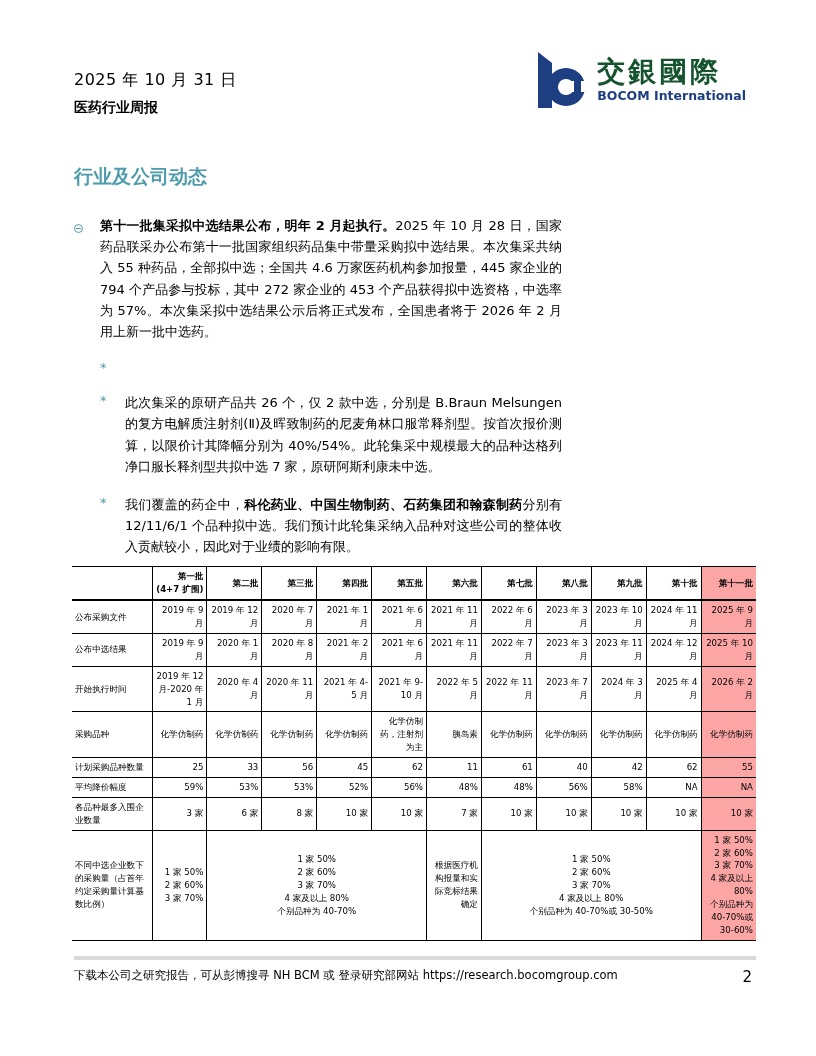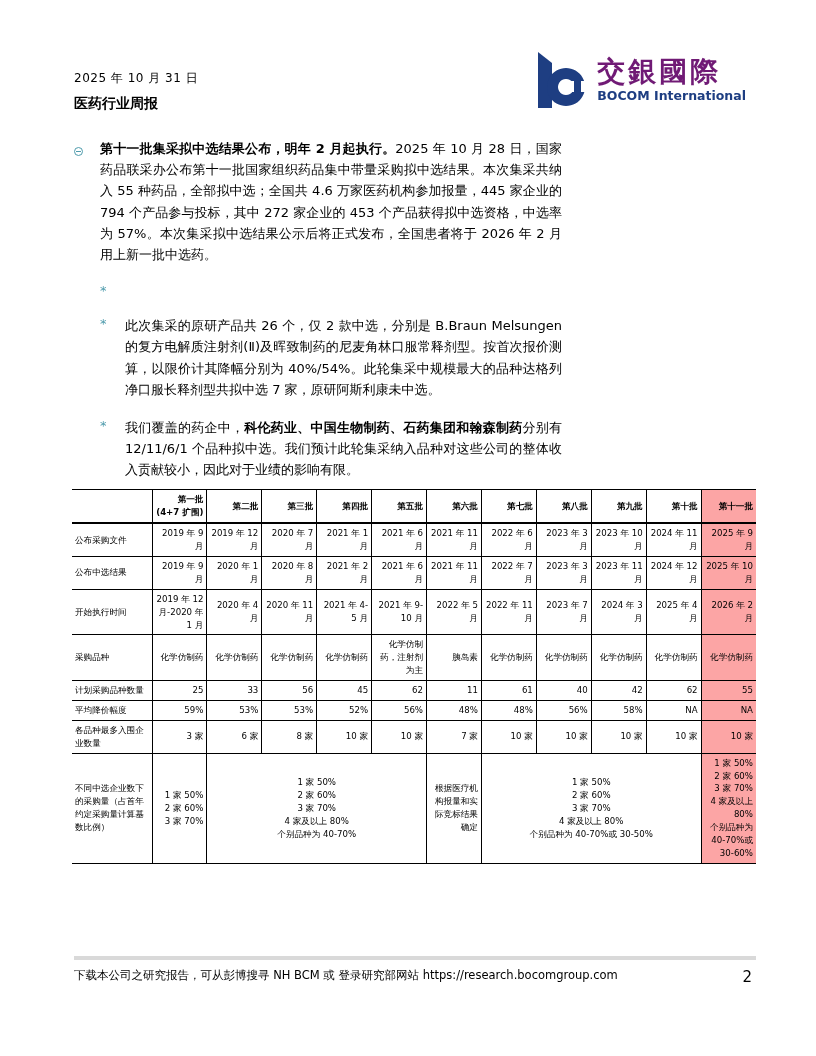--- a/index.html
+++ b/index.html
@@ -6,25 +6,25 @@
   html,body { margin:0; padding:0; background:#fff; }
   body {
     width:816px; height:1056px;
     font-family:"DejaVu Sans","Liberation Sans",sans-serif;
     color:#000; position:relative; overflow:hidden;
   }
   .page { position:relative; width:816px; height:1056px; padding:60px 60px 0 74px; }
 
   
   .hdr-left { margin-top:10px; }
-  .date { font-size:12px; letter-spacing:0.5px; }
+  .date { font-size:16px; letter-spacing:0.5px; }
   .report-title { font-size:14px; font-weight:bold; margin-top:8px; }
   .logo { position:absolute; top:52px; right:70px; display:flex; align-items:center; gap:9px; }
   .logo-mark { width:50px; height:56px; }
-  .logo-cn { font-size:28px; font-weight:bold; color:#701a75; letter-spacing:3px; line-height:1.05; white-space:nowrap; }
+  .logo-cn { font-size:28px; font-weight:bold; color:#14532d; letter-spacing:3px; line-height:1.05; white-space:nowrap; }
   .logo-en { font-size:12.5px; font-weight:bold; color:#1e3e82; margin-top:1px; white-space:nowrap; }
 
   
   .section-title { color:#4e9bac; font-size:19px; font-weight:bold; margin:47px 0 0 0; }
 
   .content { width:488px; }
   .bullet { display:flex; margin-top:25px; }
   .marker-col { width:26px; flex:none; padding-top:3px; }
   .circle-dash { display:inline-block; width:9px; height:9px; border:1.3px solid #4e9bac; border-radius:50%; position:relative; }
   .circle-dash::after { content:""; position:absolute; left:1px; right:1px; top:50%; margin-top:-0.7px; height:1.3px; background:#4e9bac; }
@@ -68,20 +68,21 @@
       <path d="M28,16 a19,19 0 1 0 0.01,0 Z M28,27 a8,8 0 1 1 -0.01,0 Z" fill="#1e3e82" fill-rule="evenodd"></path>
       <rect x="28" y="29" width="22" height="11" fill="#ffffff"></rect>
       <rect x="36" y="29" width="7" height="11" fill="#1e3e82"></rect>
     </svg>
     <div>
       <div class="logo-cn">交銀國際</div>
       <div class="logo-en">BOCOM International</div>
     </div>
   </div>
 
+  <h1 class="section-title">行业及公司动态</h1>
 
   <div class="content">
 
     <div class="bullet">
       <span class="marker-col"><span class="circle-dash"></span></span>
       <p class="para" style="margin:0;">
         <b>第十一批集采拟中选结果公布，明年 2 月起执行。</b><span>2025 年 10 月 28 日，国家药品联采办公布第十一批国家组织药品集中带量采购拟中选结果。本次集采共纳入 55 种药品，全部拟中选；全国共 4.6 万家医药机构参加报量，445 家企业的 794 个产品参与投标，其中 272 家企业的 453 个产品获得拟中选资格，中选率为 57%。本次集采拟中选结果公示后将正式发布，全国患者将于 2026 年 2 月用上新一批中选药。</span>
       </p>
     </div>
 

